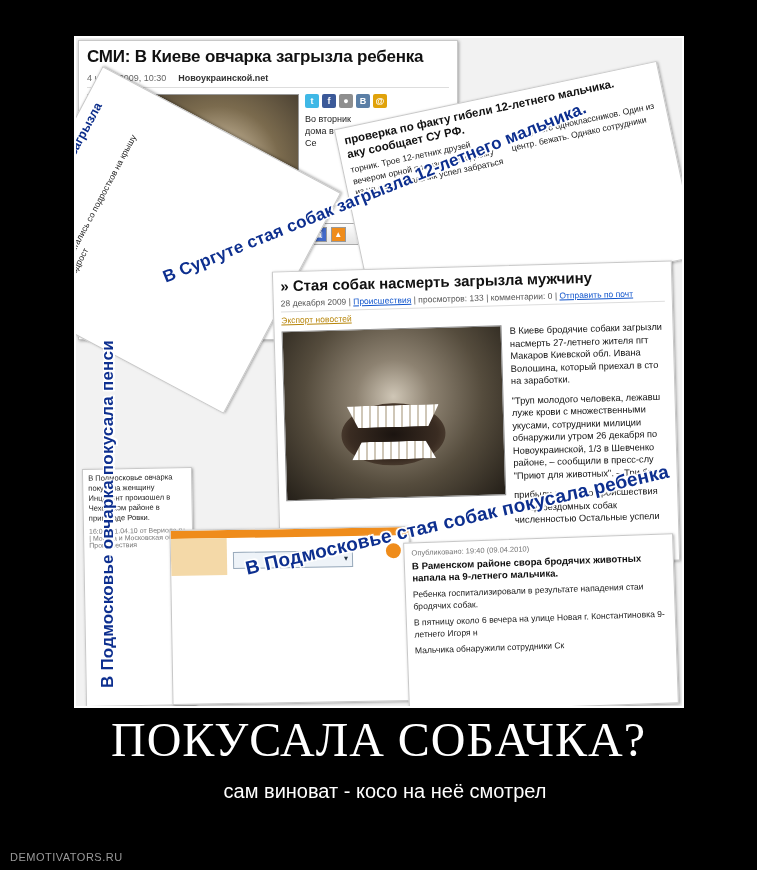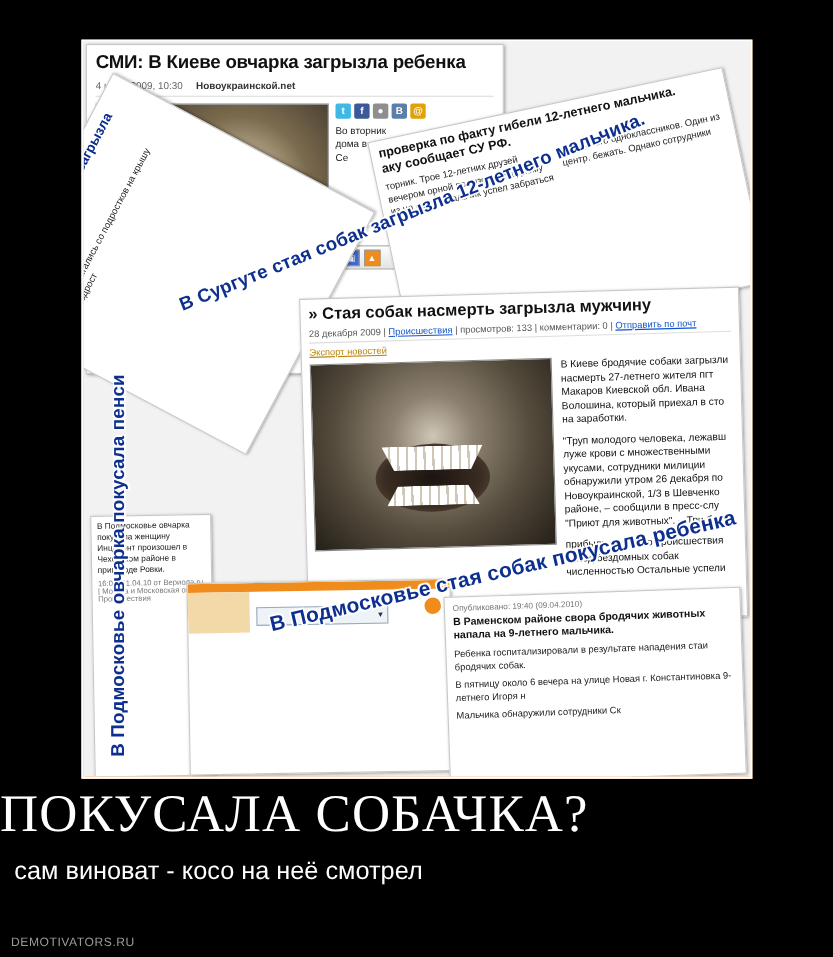--- a/index.html
+++ b/index.html
@@ -23,21 +23,21 @@
 
   
   .frame {
     position: absolute;
     left: 74px;
     top: 36px;
     width: 610px;
     height: 672px;
     border: 2px solid #ffffff;
     box-sizing: border-box;
-    background: #fdba74;
+    background: #f0abfc;
     overflow: hidden;
   }
   .collage {
     position: absolute;
     left: 0; top: 0;
     width: 100%;
     height: 100%;
     background: #f2f2f2;
     overflow: hidden;
   }
@@ -403,32 +403,32 @@
     transform: rotate(-13deg);
     transform-origin: left center;
   }
 
   
   .cap-wrap {
     position: absolute;
     left: 0;
     top: 712px;
     width: 757px;
-    text-align: left;
+    text-align: center;
   }
   .cap-main {
     font-family: "Liberation Serif", serif;
     color: #ffffff;
     font-size: 48px;
     line-height: 56px;
     letter-spacing: 1px;
   }
   .cap-sub {
     color: #ffffff;
-    font-size: 23px;
+    font-size: 20px;
     line-height: 34px;
     margin-top: 6px;
     font-family: "Liberation Sans", sans-serif;
     padding-left: 13px;
   }
   .watermark {
     position: absolute;
     left: 10px;
     bottom: 7px;
     color: #9a9a9a;

